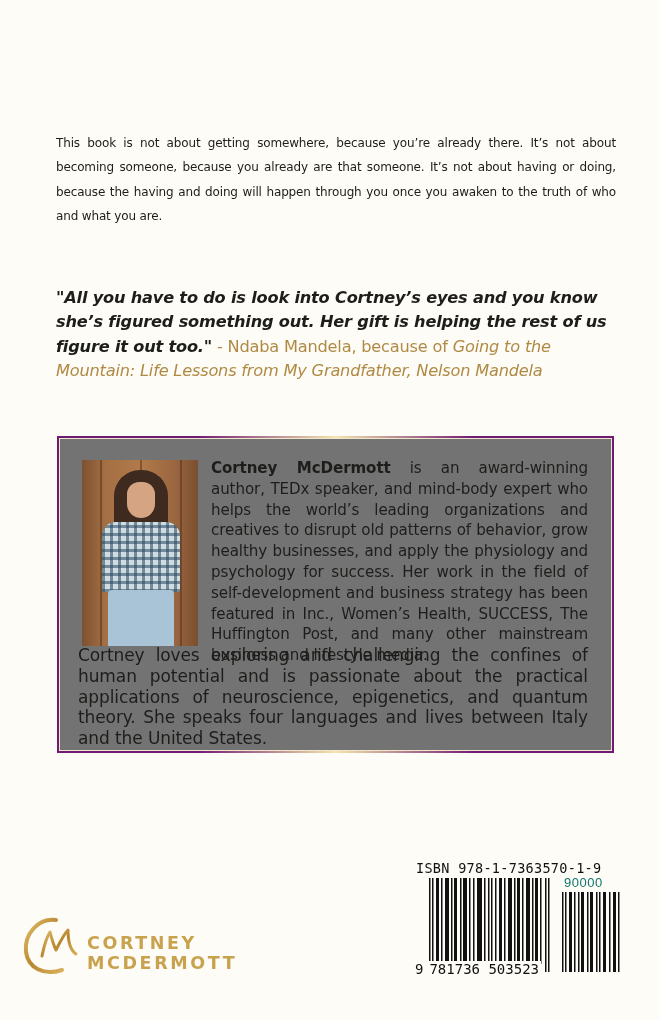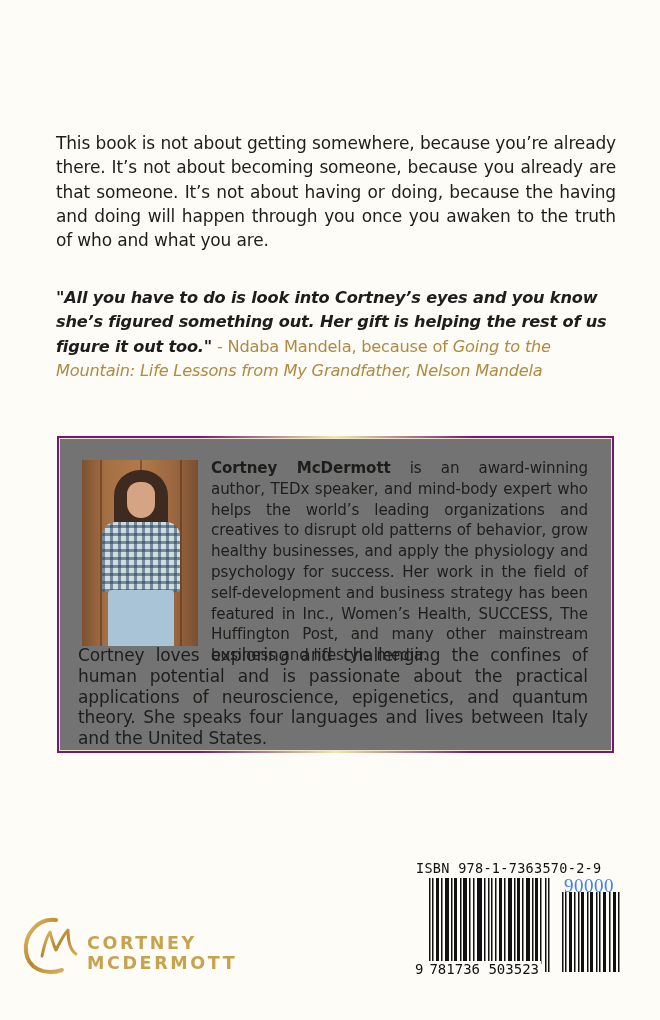--- a/index.html
+++ b/index.html
@@ -4,21 +4,21 @@
 <style>
   html, body { margin: 0; padding: 0; }
   body {
     width: 660px; height: 1020px; position: relative; overflow: hidden;
     background: #fdfcf6;
     font-family: "DejaVu Sans", sans-serif;
     color: #1d1d1b;
   }
   .blurb {
     position: absolute; left: 56px; top: 131px; width: 560px;
-    font-size: 17px; line-height: 24.3px; text-align: justify;
+    font-size: 12px; line-height: 24.3px; text-align: justify;
     text-align-last: left; letter-spacing: -0.15px;
   }
   .quote {
     position: absolute; left: 56px; top: 286px; width: 562px;
     font-size: 16.2px; line-height: 24.3px; letter-spacing: -0.2px;
   }
   .quote .q { font-weight: bold; font-style: italic; color: #1d1d1b; }
   .quote .attr { color: #b08a45; font-weight: normal; }
   .quote .book { font-style: italic; }
   .bio-box {
@@ -66,22 +66,22 @@
     position: absolute; left: 69px; top: 23px;
     font-family: "DejaVu Sans", sans-serif; font-weight: bold; font-size: 17.5px;
     letter-spacing: 2.6px; color: #c9a24e;
   }
   .barcode-area { position: absolute; left: 410px; top: 860px; width: 220px; height: 125px; background: #fdfcf6; }
   .isbn-label {
     position: absolute; left: 6px; top: 0; font-family: "DejaVu Sans Mono", monospace;
     font-size: 13.5px; letter-spacing: 0.3px; color: #111;
   }
   .price-label {
-    position: absolute; left: 154px; top: 15px; font-family: Liberation Serif, serif;
-    font-size: 19px; color: #3b82f6; letter-spacing: 0.5px;
+    position: absolute; left: 154px; top: 15px; font-family: Liberation Sans, sans-serif;
+    font-size: 13px; color: #0f766e; letter-spacing: 0.5px;
   }
   .bars { position: absolute; left: 19px; top: 18px; width: 122px; height: 94px; }
   .bars2 { position: absolute; left: 152px; top: 32px; width: 60px; height: 80px; }
   .ean-digits {
     position: absolute; left: 5px; top: 101px; font-family: "DejaVu Sans Mono", monospace;
     font-size: 14px; color: #111; background: #fdfcf6; padding-right: 2px;
   }
   .ean-digits .first { margin-right: 6px; }
 </style>
 </head>
@@ -114,21 +114,21 @@
         <stop offset="1" stop-color="#d8b05a"></stop>
       </linearGradient>
     </defs>
     <path d="M38 10 C20 8 6 24 8 42 C10 58 26 66 44 60" fill="none" stroke="url(#g)" stroke-width="4" stroke-linecap="round"></path>
     <path d="M24 46 C26 36 28 28 32 22 C34 30 36 36 38 40 C42 32 46 24 50 20 C50 30 52 40 58 44" fill="none" stroke="url(#g)" stroke-width="3" stroke-linecap="round" stroke-linejoin="round"></path>
   </svg>
   <div class="wordmark">CORTNEY MCDERMOTT</div>
 </div>
 
 <div class="barcode-area">
-  <div class="isbn-label">ISBN 978-1-7363570-2-9</div>
+  <div class="isbn-label">ISBN 978-1-7363570-1-9</div>
   <div class="price-label">90000</div>
   <svg class="bars" viewBox="0 0 122 94" preserveAspectRatio="none">
     <g fill="#111">
       <rect x="0" y="0" width="1.5" height="94"></rect>
         <rect x="3" y="0" width="1.5" height="94"></rect>
       <rect x="7" y="0" width="3" height="86"></rect>
         <rect x="12" y="0" width="1.5" height="86"></rect>
       <rect x="16" y="0" width="4" height="86"></rect>
         <rect x="22" y="0" width="1.5" height="86"></rect>
       <rect x="25" y="0" width="3" height="86"></rect>

